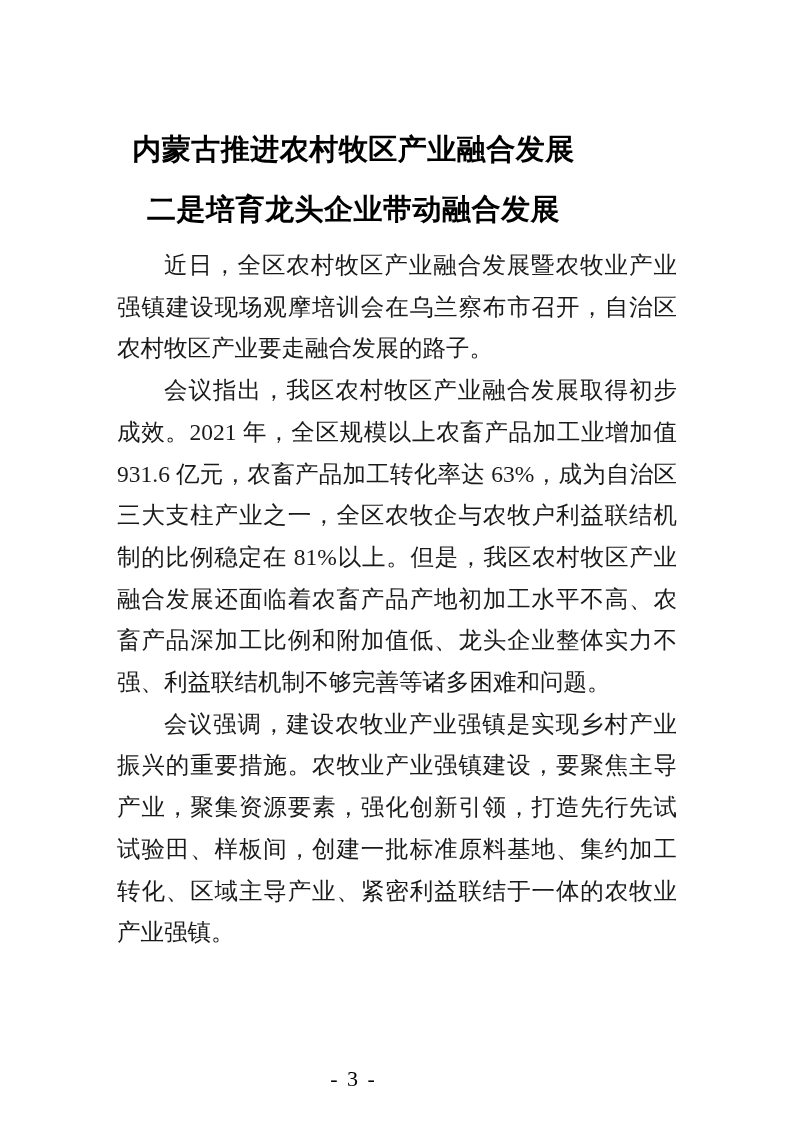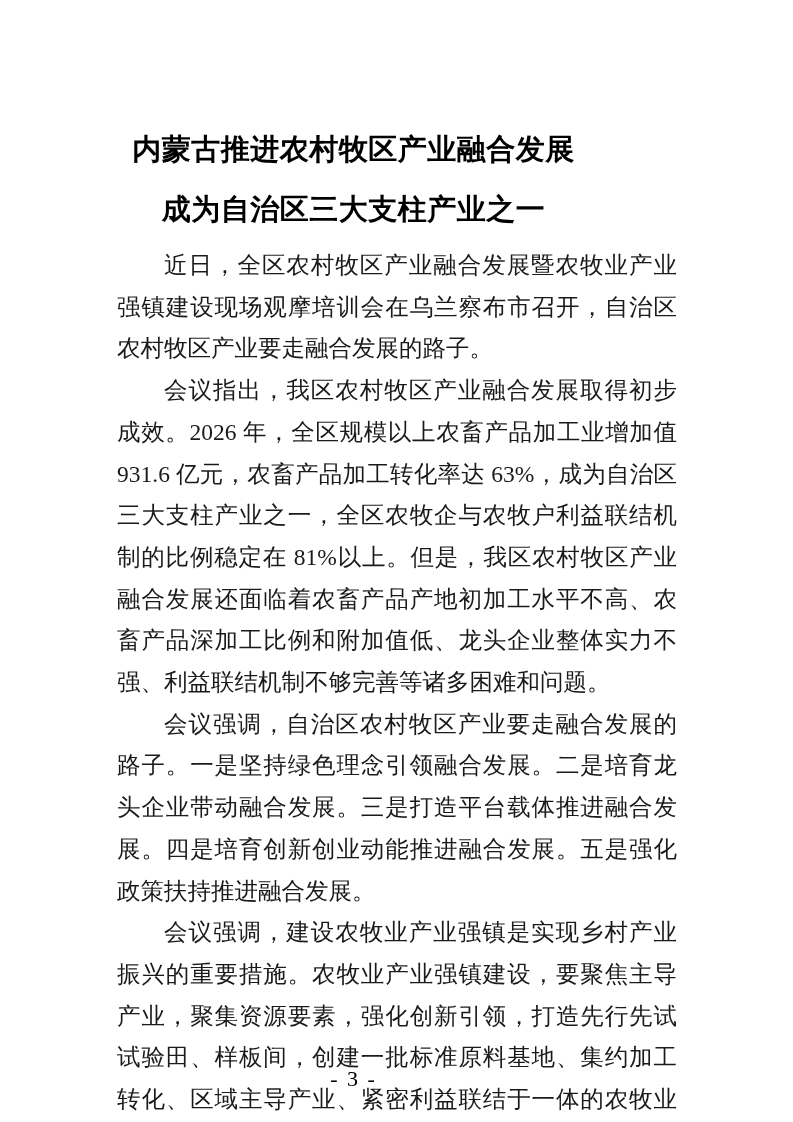--- a/index.html
+++ b/index.html
@@ -56,24 +56,23 @@
     color: #000000;
   }
 </style>
 </head>
 <body>
 
 <div class="page">
 
   <h1 class="doc-title line1">内蒙古推进农村牧区产业融合发展</h1>
 
-  <h1 class="doc-title line2">成为自治区三大支柱产业之一</h1>
+  <h1 class="doc-title line2">二是培育龙头企业带动融合发展</h1>
 
   <div class="doc-body">
     <p>近日，全区农村牧区产业融合发展暨农牧业产业强镇建设现场观摩培训会在乌兰察布市召开，自治区农村牧区产业要走融合发展的路子。</p>
-    <p>会议指出，我区农村牧区产业融合发展取得初步成效。2026 年，全区规模以上农畜产品加工业增加值 931.6 亿元，农畜产品加工转化率达 63%，成为自治区三大支柱产业之一，全区农牧企与农牧户利益联结机制的比例稳定在 81%以上。但是，我区农村牧区产业融合发展还面临着农畜产品产地初加工水平不高、农畜产品深加工比例和附加值低、龙头企业整体实力不强、利益联结机制不够完善等诸多困难和问题。</p>
-    <p>会议强调，自治区农村牧区产业要走融合发展的路子。一是坚持绿色理念引领融合发展。二是培育龙头企业带动融合发展。三是打造平台载体推进融合发展。四是培育创新创业动能推进融合发展。五是强化政策扶持推进融合发展。</p>
+    <p>会议指出，我区农村牧区产业融合发展取得初步成效。2021 年，全区规模以上农畜产品加工业增加值 931.6 亿元，农畜产品加工转化率达 63%，成为自治区三大支柱产业之一，全区农牧企与农牧户利益联结机制的比例稳定在 81%以上。但是，我区农村牧区产业融合发展还面临着农畜产品产地初加工水平不高、农畜产品深加工比例和附加值低、龙头企业整体实力不强、利益联结机制不够完善等诸多困难和问题。</p>
     <p>会议强调，建设农牧业产业强镇是实现乡村产业振兴的重要措施。农牧业产业强镇建设，要聚焦主导产业，聚集资源要素，强化创新引领，打造先行先试试验田、样板间，创建一批标准原料基地、集约加工转化、区域主导产业、紧密利益联结于一体的农牧业产业强镇。</p>
   </div>
 
   <div class="page-number">- 3 -</div>
 
 </div>
 
 </body></html>

